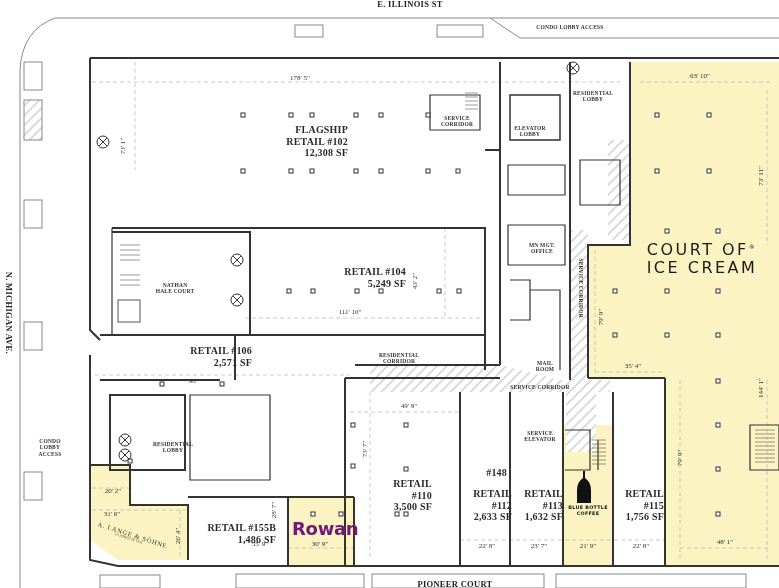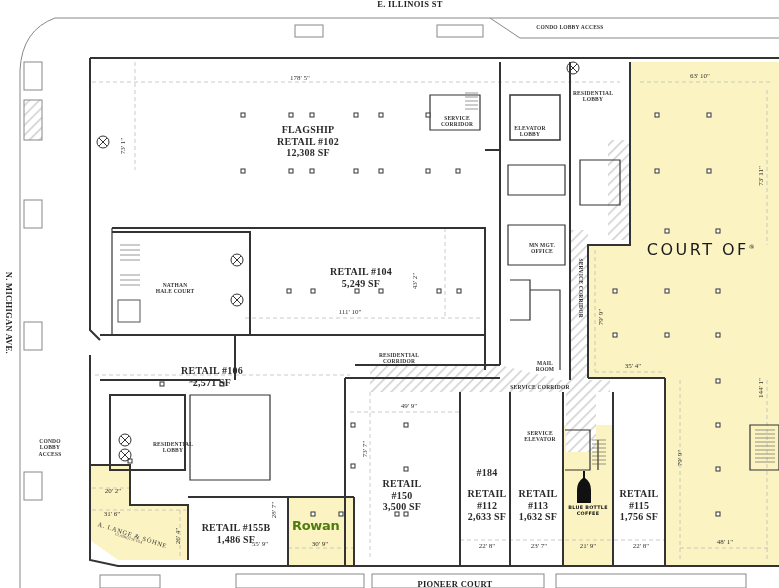--- a/index.html
+++ b/index.html
@@ -1,26 +1,26 @@
 <!DOCTYPE html>
 <html><head>
   <meta charset="utf-8">
   <style>
     html, body { margin: 0; padding: 0; background: #ffffff; }
     body { width: 779px; height: 588px; overflow: hidden; position: relative; font-family: "Liberation Serif", serif; }
     #plan { position: absolute; left: 0; top: 0; width: 779px; height: 588px; }
     .lbl { position: absolute; text-align: center; color: #2a2a2a; font-family: "Liberation Serif", serif; font-weight: bold; line-height: 1.15; white-space: nowrap; }
-    .lbl.big { font-size: 10px; letter-spacing: 0.2px; }
+    .lbl.big { font-size: 10px; letter-spacing: 0.2px; text-align: right; }
     .lbl.small { font-size: 5.5px; font-weight: bold; color: #333; letter-spacing: 0.2px; }
     .lbl.dim { font-size: 7px; font-weight: normal; color: #333; }
     .lbl.street { font-size: 8.5px; font-weight: bold; color: #222; letter-spacing: 0.3px; }
     .vert { transform: rotate(-90deg); transform-origin: center center; }
     .vert90 { transform: rotate(90deg); transform-origin: center center; }
     .museum { position: absolute; font-family: "DejaVu Sans", sans-serif; font-size: 16px; color: #1a1a1a; letter-spacing: 2.5px; line-height: 1.15; text-align: center; font-weight: normal; }
-    .rowan { position: absolute; font-family: "DejaVu Sans", sans-serif; font-weight: bold; font-size: 13px; color: #4d7c0f; letter-spacing: -0.3px; }
+    .rowan { position: absolute; font-family: "DejaVu Sans", sans-serif; font-weight: bold; font-size: 18px; color: #701a75; letter-spacing: -0.3px; }
     .bluebottle { position: absolute; font-family: "DejaVu Sans", sans-serif; font-size: 4.8px; font-weight: bold; color: #111; text-align: center; line-height: 1.25; letter-spacing: 0.3px; }
     .lange { position: absolute; font-family: "Liberation Serif", serif; font-size: 6.5px; color: #333; letter-spacing: 0.8px; transform: rotate(18deg); transform-origin: left center; }
     .lange-sub { position: absolute; font-family: "Liberation Serif", serif; font-size: 3.6px; color: #444; transform: rotate(18deg); transform-origin: left center; }
   </style>
 </head>
 <body>
 
 <svg id="plan" viewBox="0 0 779 588" xmlns="http://www.w3.org/2000/svg">
   <defs>
     <pattern id="hatch" patternUnits="userSpaceOnUse" width="7" height="7" patternTransform="rotate(45)">
@@ -267,21 +267,21 @@
 <div class="lbl dim" style="left:280px;top:74px;width:40px;">178' 5"</div>
 <div class="lbl dim vert" style="left:108px;top:142px;width:30px;">73' 1"</div>
 
 <div class="lbl big" style="left:316px;top:266px;width:90px;">
   <div>RETAIL #104</div>
   <div>5,249 SF</div>
 </div>
 <div class="lbl dim" style="left:330px;top:308px;width:40px;">111' 10"</div>
 <div class="lbl dim vert" style="left:400px;top:277px;width:30px;">43' 2"</div>
 
-<div class="lbl big" style="left:172px;top:365px;width:80px;">
+<div class="lbl big" style="left:172px;top:345px;width:80px;">
   <div>RETAIL #106</div>
   <div>2,571 SF</div>
 </div>
 <div class="lbl dim" style="left:178px;top:377px;width:30px;">98'</div>
 
 <div class="lbl big" style="left:196px;top:522px;width:80px;">
   <div>RETAIL #155B</div>
   <div>1,486 SF</div>
 </div>
 <div class="lbl dim" style="left:245px;top:540px;width:30px;">55' 9"</div>
@@ -291,27 +291,27 @@
 <div class="lbl dim" style="left:305px;top:540px;width:30px;">30' 9"</div>
 
 <div class="lange" style="left:98px;top:520px;">A. LANGE &amp; SÖHNE</div>
 <div class="lange-sub" style="left:115px;top:532px;">GLASHÜTTE I/SA</div>
 <div class="lbl dim" style="left:98px;top:487px;width:30px;">20' 2"</div>
 <div class="lbl dim" style="left:97px;top:510px;width:30px;">31' 6"</div>
 <div class="lbl dim vert" style="left:163px;top:532px;width:30px;">26' 4"</div>
 
 <div class="lbl big" style="left:372px;top:478px;width:60px;">
   <div>RETAIL</div>
-  <div>#150</div>
+  <div>#110</div>
   <div>3,500 SF</div>
 </div>
 <div class="lbl dim" style="left:394px;top:402px;width:30px;">49' 9"</div>
 <div class="lbl dim vert" style="left:350px;top:445px;width:30px;">73' 7"</div>
 
-<div class="lbl big" style="left:467px;top:467px;width:40px;">#184</div>
+<div class="lbl big" style="left:467px;top:467px;width:40px;">#148</div>
 <div class="lbl big" style="left:462px;top:488px;width:50px;">
   <div>RETAIL</div>
   <div>#112</div>
   <div>2,633 SF</div>
 </div>
 <div class="lbl dim" style="left:472px;top:542px;width:30px;">22' 8"</div>
 
 <div class="lbl big" style="left:513px;top:488px;width:50px;">
   <div>RETAIL</div>
   <div>#113</div>
@@ -327,20 +327,21 @@
 
 <div class="lbl big" style="left:614px;top:488px;width:50px;">
   <div>RETAIL</div>
   <div>#115</div>
   <div>1,756 SF</div>
 </div>
 <div class="lbl dim" style="left:626px;top:542px;width:30px;">22' 8"</div>
 
 <div class="museum" style="left:632px;top:241px;width:140px;">
   <div><span>COURT OF</span><sup style="font-size:6px;">®</sup></div>
+  <div>ICE CREAM</div>
 </div>
 <div class="lbl dim" style="left:680px;top:72px;width:40px;">63' 10"</div>
 <div class="lbl dim vert" style="left:746px;top:172px;width:30px;">73' 11"</div>
 <div class="lbl dim vert" style="left:586px;top:313px;width:30px;">79' 9"</div>
 <div class="lbl dim" style="left:618px;top:362px;width:30px;">35' 4"</div>
 <div class="lbl dim vert" style="left:746px;top:384px;width:30px;">144' 1"</div>
 <div class="lbl dim vert" style="left:665px;top:454px;width:30px;">79' 9"</div>
 <div class="lbl dim" style="left:710px;top:538px;width:30px;">48' 1"</div>
 
 <div class="lbl small" style="left:432px;top:115px;width:50px;">

